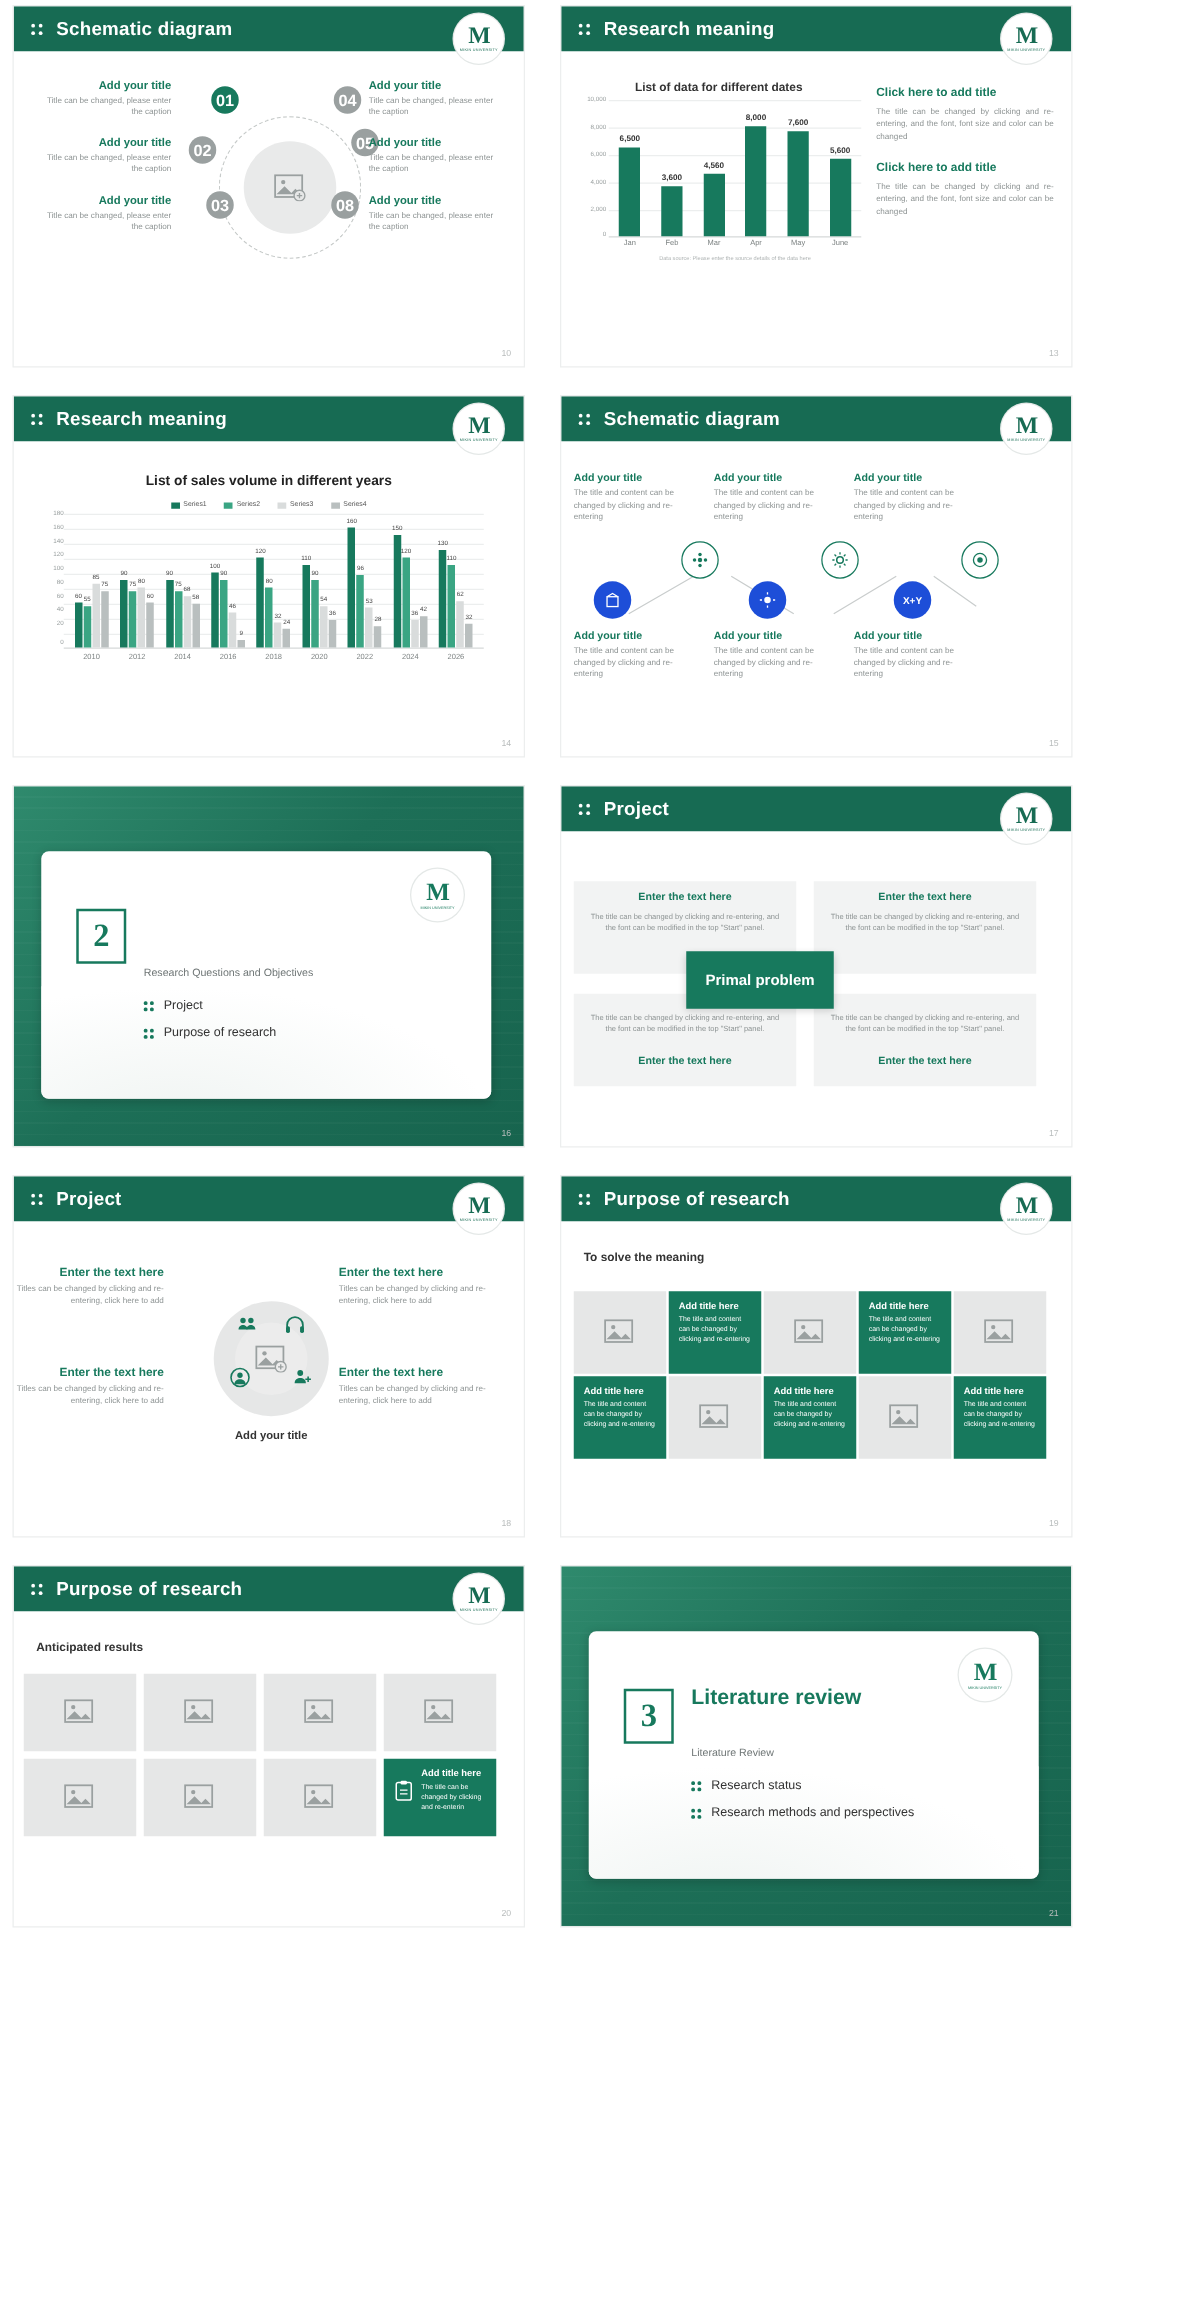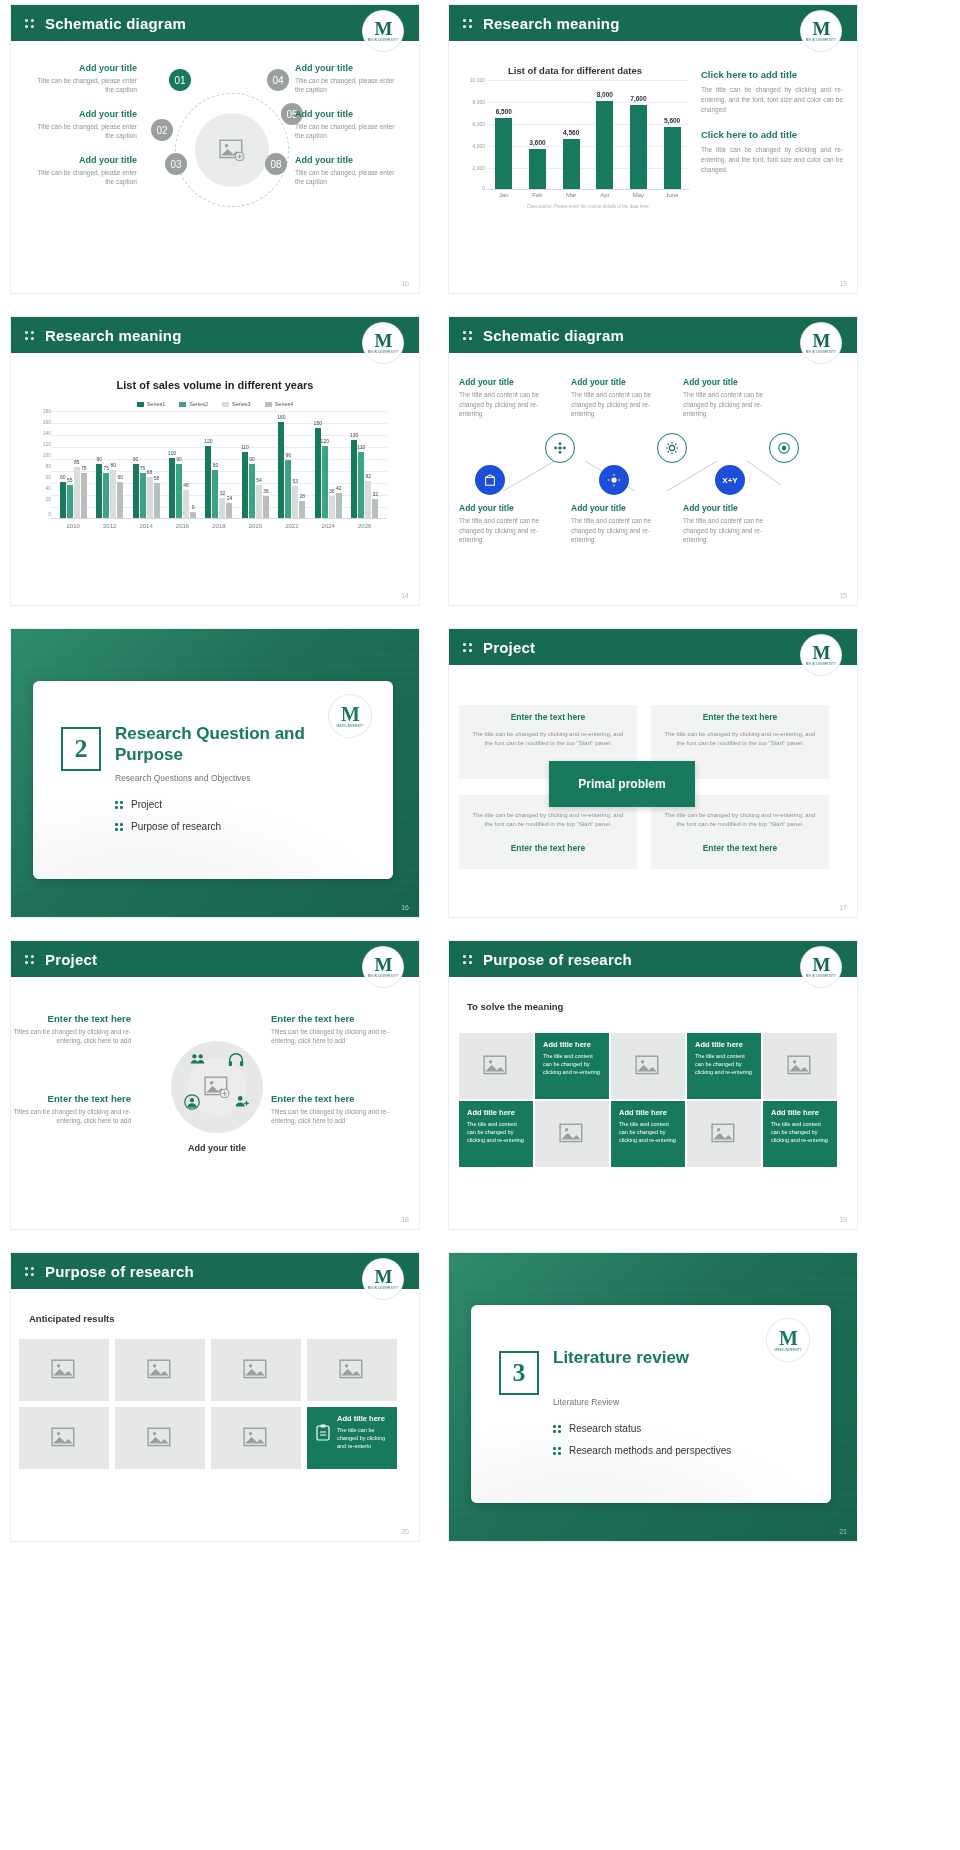--- a/index.html
+++ b/index.html
@@ -83,21 +83,21 @@
     width:74px; height:74px; border-radius:50%;
     background:#e9eaea; display:flex;align-items:center;justify-content:center;
   }
   .s10-ring {
     position:absolute; left:148px; top:42px;
     width:114px; height:114px; border-radius:50%;
     border:1px dashed #c7cbca;
   }
   .node {
     position:absolute; width:22px;height:22px;border-radius:50%;
-    color:#fff; font-size:10px; font-weight:normal;
+    color:#fff; font-size:13px; font-weight:bold;
     display:flex;align-items:center;justify-content:center;
   }
   .node.green { background:#17795d; }
   .node.gray { background:#9aa0a0; }
   .txtblk { position:absolute; width:110px; }
   .txtblk .t { color:#17795d; font-weight:bold; font-size:9px; margin-bottom:3px;}
   .txtblk .d { color:#8e9494; font-size:6.5px; line-height:9px;}
   .txtblk.r { text-align:right; }
 
   
@@ -179,21 +179,21 @@
     box-shadow:0 0 0 1px #e4e8e7;
   }
   .cover-logo .m{font-size:20px;font-weight:bold;color:#17795d;font-family:"Liberation Serif",serif;line-height:19px;letter-spacing:-1px;}
   .cover-logo .uni{font-size:3px;color:#17795d;}
 
   
   .q-box{ position:absolute; width:178px; height:74px; background:#f2f3f3; }
   .q-box .qt{ text-align:center; font-size:8.5px; font-weight:bold; color:#17795d; padding-top:7px;}
   .q-box .qd{ font-size:6px; color:#8e9494; line-height:9px; padding:8px 10px; text-align:center;}
   .center-box{
-    position:absolute; left:110px; top:148px; width:146px; height:46px;
+    position:absolute; left:110px; top:148px; width:118px; height:46px;
     background:#17795d; color:#fff; display:flex;align-items:center;justify-content:center;
     font-size:12px; font-weight:bold; box-shadow:0 2px 6px rgba(0,0,0,.18);
   }
 
   
   .donut{
     position:absolute; left:160px; top:64px; width:92px;height:92px;border-radius:50%;
     background: conic-gradient(#e6e7e7 0 100%);
   }
   .donut-hole{
@@ -236,21 +236,21 @@
             <svg viewBox="0 0 24 20">
                 <rect x="1" y="1" width="20" height="16" fill="none" stroke="#9aa0a0" stroke-width="1.3"></rect>
                 <circle cx="7" cy="6" r="1.6" fill="#9aa0a0"></circle>
                 <path d="M2 15 L8 9 L13 14 L16 11 L20 15 Z" fill="#9aa0a0"></path>
                 <circle cx="19" cy="16" r="4" fill="#e6e7e7" stroke="#9aa0a0" stroke-width="1"></circle>
                 <path d="M19 14v4M17 16h4" stroke="#9aa0a0" stroke-width="1"></path>
               </svg>
           </span>
         </div>
         <div class="node green" style="left:142px;top:18px;">01</div>
-        <div class="node gray" style="left:124px;top:68px;">02</div>
+        <div class="node gray" style="left:124px;top:58px;">02</div>
         <div class="node gray" style="left:138px;top:102px;">03</div>
         <div class="node gray" style="left:240px;top:18px;">04</div>
         <div class="node gray" style="left:254px;top:52px;">05</div>
         <div class="node gray" style="left:238px;top:102px;">08</div>
 
         <div class="txtblk r" style="left:0px;top:12px;">
           <div class="t">Add your title</div>
           <div class="d">Title can be changed, please enter the caption</div>
         </div>
         <div class="txtblk r" style="left:0px;top:58px;">
@@ -641,21 +641,20 @@
 
   <div class="slide">
     <div class="cover">
       <div class="cover-card">
         <div class="wave"></div>
         <div class="cover-logo">
             <div class="m">M</div>
             <div class="uni">MIKIN UNIVERSITY</div>
           </div>
         <div class="cover-num">2</div>
-        <div class="cover-h">Research Question and Purpose</div>
         <div class="cover-sub">Research Questions and Objectives</div>
         <div class="cover-li" style="top:118px;">
           <span class="mini-dots">
               <i></i>
               <i></i>
               <i></i>
               <i></i>
             </span>
           <span>Project</span>
         </div>

